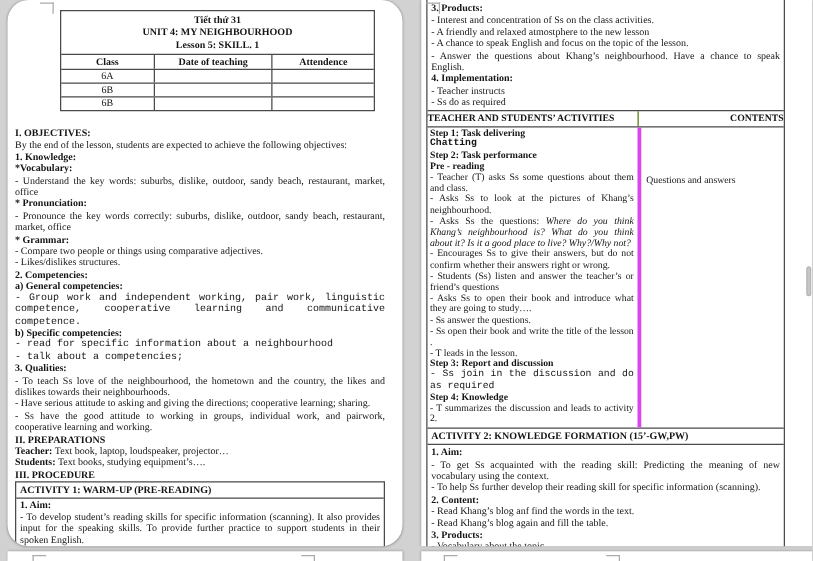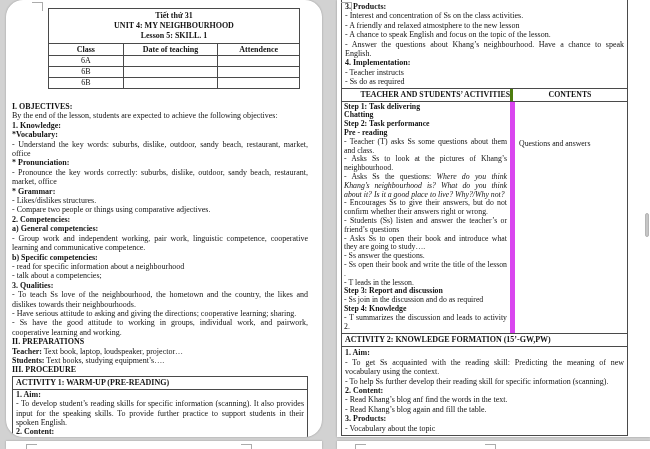--- a/index.html
+++ b/index.html
@@ -35,40 +35,40 @@
   .hrow .c2 { width:95px; border-left:1px solid #4a4a4a; }
   .hrow .c3 { width:82px; border-left:1px solid #4a4a4a; }
   .hrow + .hrow { border-top:1px solid #4a4a4a; }
 
   
   .paras { font-size:8px; line-height:9.4px; text-align:justify; }
   .paras .para { text-indent:0; }
   .b { font-weight:bold; }
   .i { font-style:italic; }
   .ti1 { text-indent:.4em; }
-  .ti2 { text-indent:.8em; }
+  .ti2 { text-indent:.8em;font-family:Liberation Mono, monospace; }
   .ti3 { text-indent:1.3em; }
   .ti4 { text-indent:2em; }
   .ti5 { text-indent:3.7em; }
 
   .body-left { margin-top:13px; width:296px; }
 
   .actbox { width:296px; border:1px solid #4a4a4a; margin-top:1px; }
   .actbox .acttitle { font-size:8px; font-weight:bold; border-bottom:1px solid #4a4a4a; padding:1px 3px; line-height:10px; }
   .actbox .paras { padding:0 3px 1px 3px; }
 
   
   .rbox { width:287px; border-left:1px solid #4a4a4a; border-right:1px solid #4a4a4a; border-bottom:1px solid #4a4a4a; }
   .rbox .topbody { padding:2px 3px 1px 3px; width:100%; }
   .thead { display:flex; border-top:1px solid #4a4a4a; border-bottom:1px solid #4a4a4a; font-size:7.8px; font-weight:bold; }
-  .thead .tc1 { width:168px; text-align:right; line-height:12px; height:12px; }
-  .thead .tc2 { flex:1; border-left:3px solid #4d7c0f; text-align:center; line-height:12px; height:12px; }
+  .thead .tc1 { width:168px; text-align:left; line-height:12px; height:12px; }
+  .thead .tc2 { flex:1; border-left:1px solid #4d7c0f; text-align:right; line-height:12px; height:12px; }
   .tbody { display:flex; }
   .tbody .tc1 { width:168px; padding:1px 3px 2px 2px; }
-  .tbody .tc2 { flex:1; border-left:5px solid #d946ef; padding:38px 2px 0 4px; font-size:7.8px; line-height:8.8px; }
+  .tbody .tc2 { flex:1; border-left:3px solid #d946ef; padding:38px 2px 0 4px; font-size:7.8px; line-height:8.8px; }
   .tbody .paras { font-size:7.8px; line-height:8.8px; }
   .act2title { border-top:1px solid #4a4a4a; border-bottom:1px solid #4a4a4a; font-size:8px; font-weight:bold; padding:1px 3px; line-height:10px; }
   .rbox .botbody { padding:1px 3px 2px 3px; }
 
   
   .next-page { position:absolute; top:441px; height:8px; background:#ffffff; box-shadow:0 0 2px rgba(0,0,0,.3); }
   .next-page.l { left:6px; width:316px; }
   .next-page.r { left:337px; width:313px; }
 
   
@@ -114,22 +114,22 @@
 
     <div class="paras body-left">
         <div class="para"><span class="b">I. OBJECTIVES:</span></div>
         <div class="para ti5"><span>By the end of the lesson, students are expected to achieve the following objectives:</span></div>
         <div class="para"><span class="b">1. Knowledge:</span></div>
         <div class="para"><span class="b">*Vocabulary:</span></div>
         <div class="para ti4"><span>- Understand the key words: suburbs, dislike, outdoor, sandy beach, restaurant, market, office</span></div>
         <div class="para"><span class="b">* Pronunciation:</span></div>
         <div class="para ti4"><span>- Pronounce the key words correctly: suburbs, dislike, outdoor, sandy beach, restaurant, market, office</span></div>
         <div class="para"><span class="b">* Grammar:</span></div>
+        <div class="para ti4"><span>- Compare two people or things using comparative adjectives.</span></div>
         <div class="para ti4"><span>- Likes/dislikes structures.</span></div>
-        <div class="para ti4"><span>- Compare two people or things using comparative adjectives.</span></div>
         <div class="para"><span class="b">2. Competencies:</span></div>
         <div class="para"><span class="b">a) General competencies:</span></div>
         <div class="para ti2"><span>- Group work and independent working, pair work, linguistic competence, cooperative learning and communicative competence.</span></div>
         <div class="para"><span class="b">b) Specific competencies:</span></div>
         <div class="para ti2"><span>- read for specific information about a neighbourhood</span></div>
         <div class="para ti2"><span>- talk about a competencies;</span></div>
         <div class="para"><span class="b">3. Qualities:</span></div>
         <div class="para ti4"><span>- To teach Ss love of the neighbourhood, the hometown and the country, the likes and dislikes towards their neighbourhoods.</span></div>
         <div class="para ti4"><span>- Have serious attitude to asking and giving the directions;  cooperative learning; sharing.</span></div>
         <div class="para ti4"><span>- Ss have the good attitude to working in groups, individual work, and pairwork, cooperative learning and working.</span></div>

